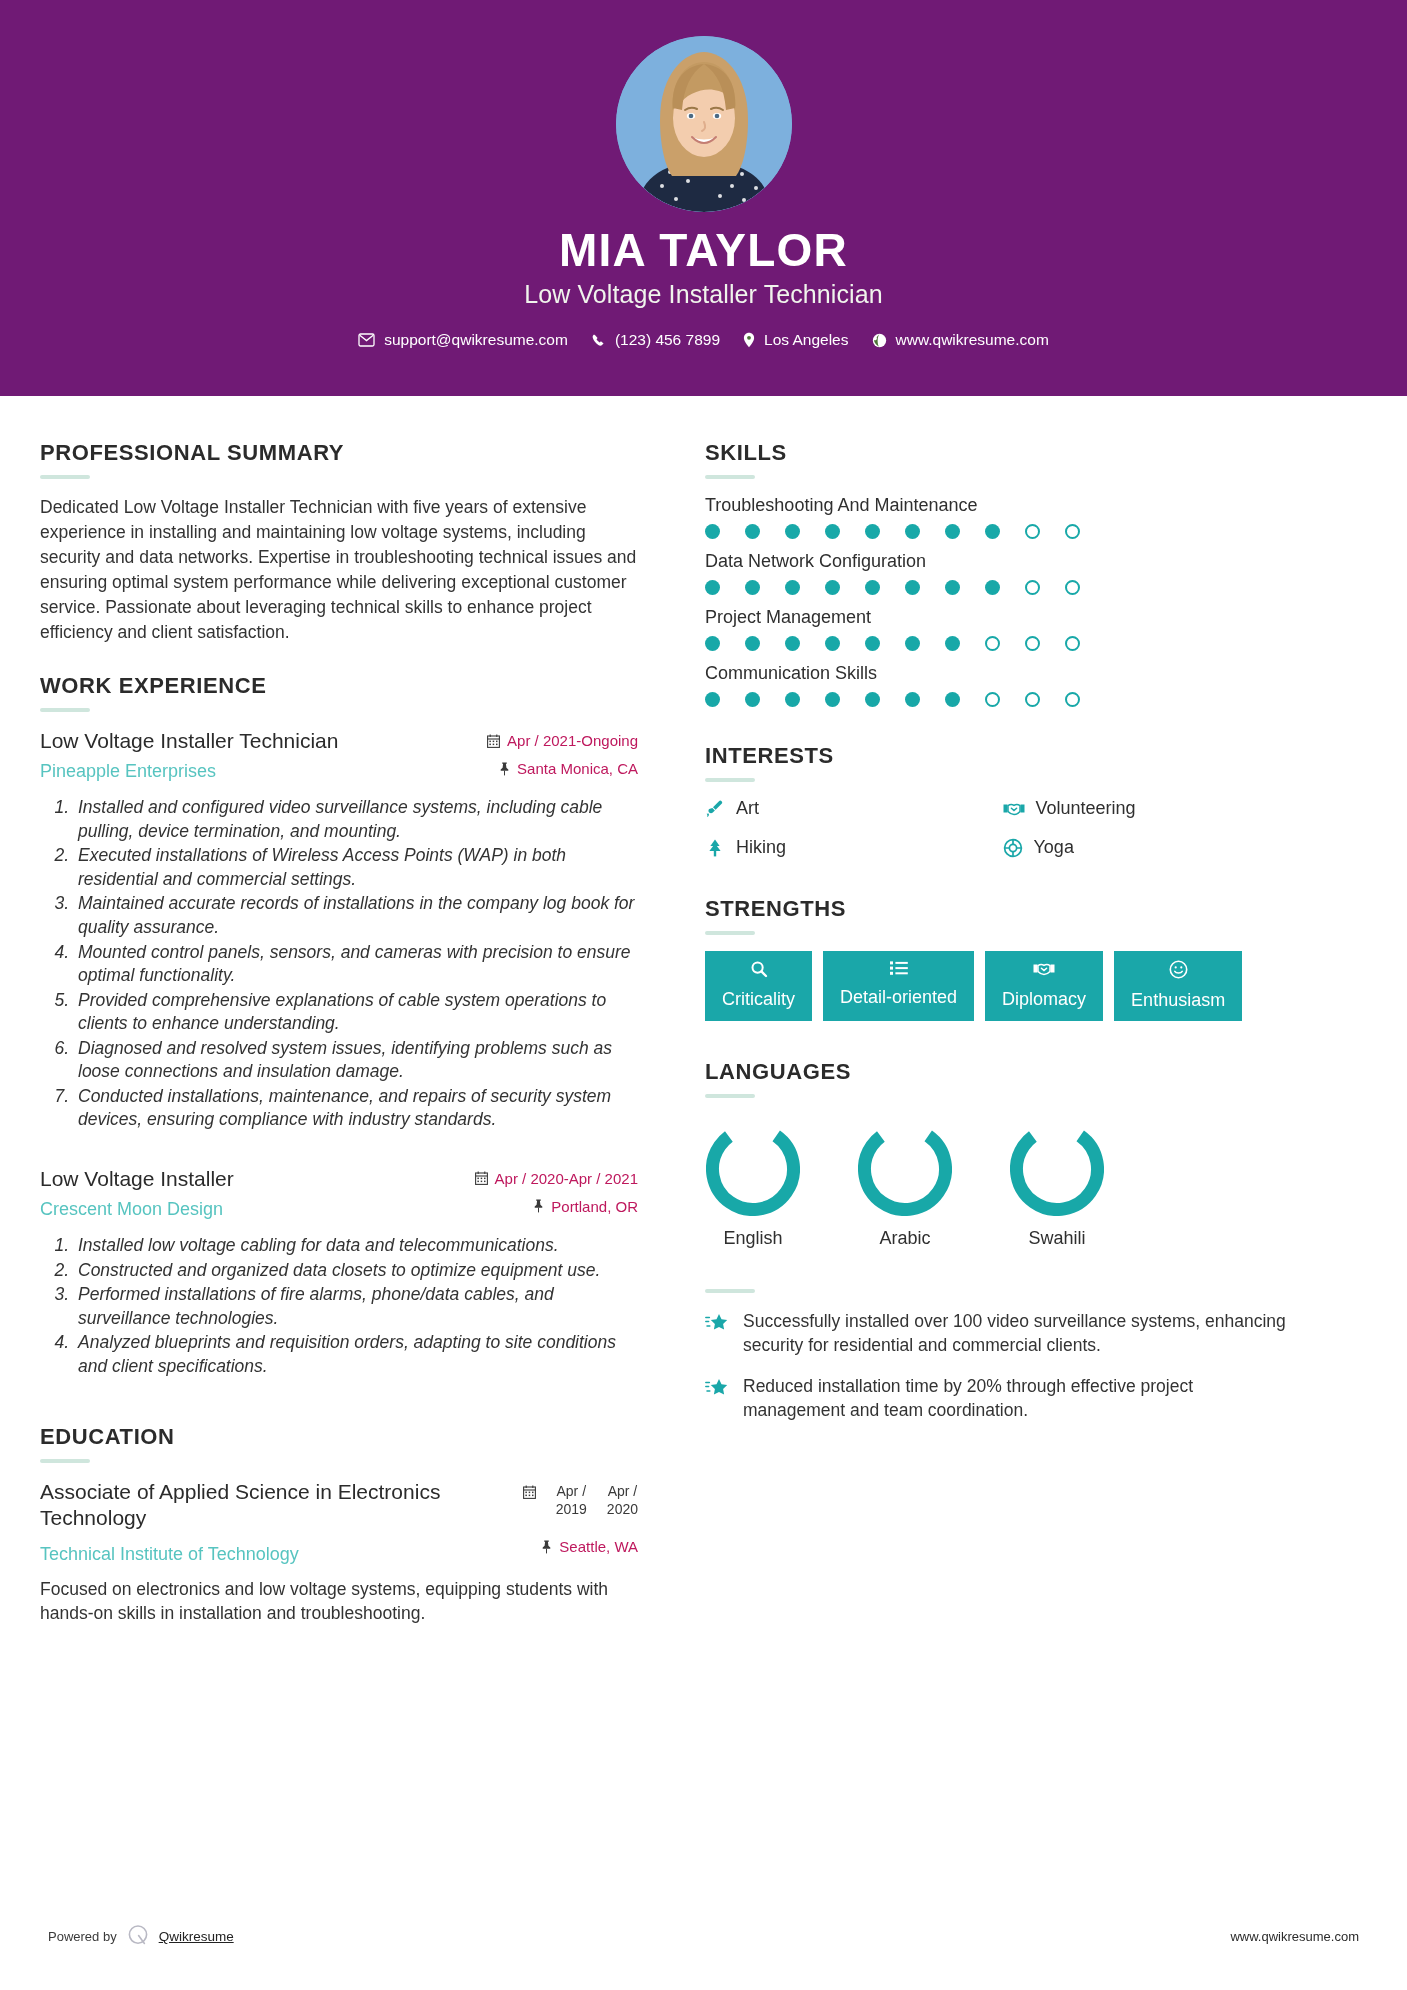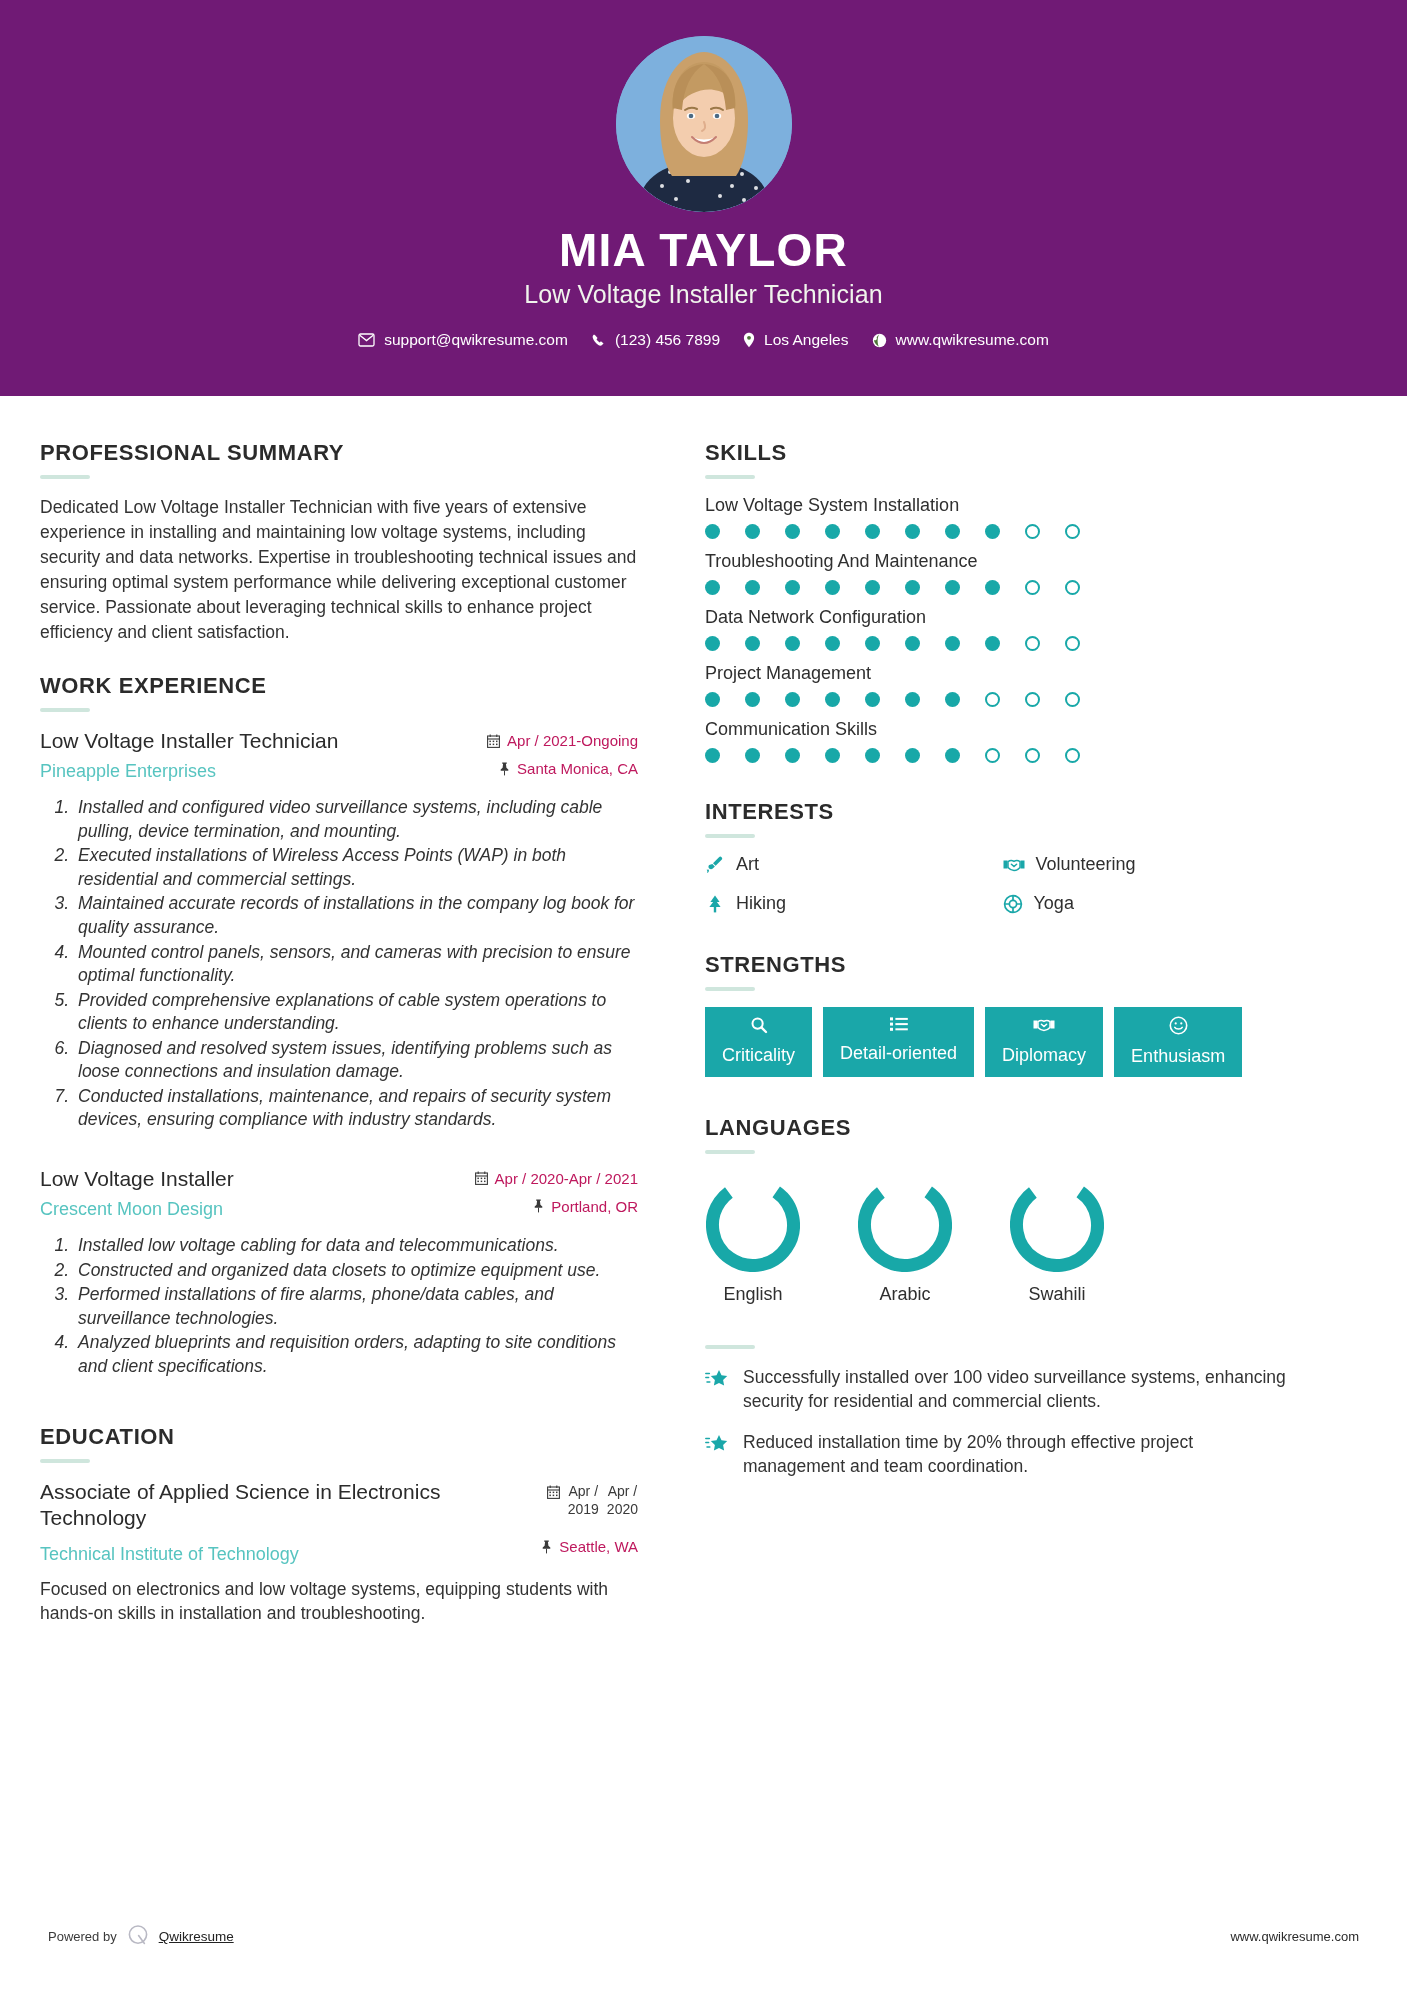--- a/index.html
+++ b/index.html
@@ -148,21 +148,21 @@
     color: #333333;
     font-style: italic;
   }
   .entry-list li { margin-bottom: 1px; padding-left: 4px; }
 
   
   .edu-dates {
     display: flex;
     align-items: flex-start;
     justify-content: flex-end;
-    gap: 8px;
+    gap: 20px;
     font-size: 14px;
     color: #3a3a3a;
     line-height: 1.25;
   }
   .edu-date-block { text-align: center; }
   .edu-desc {
     font-size: 17.5px;
     line-height: 1.4;
     color: #333333;
     margin-top: 12px;
@@ -532,35 +532,20 @@
 
     </div>
 
     <div class="col-right">
 
       <div class="section">
         <div class="section-title">SKILLS</div>
         <div class="section-rule"></div>
 
         <div class="skill-row">
-          <div class="skill-name">Low Voltage System Installation</div>
-          <div class="dots">
-              <span class="dot"></span>
-              <span class="dot"></span>
-              <span class="dot"></span>
-              <span class="dot"></span>
-              <span class="dot"></span>
-              <span class="dot"></span>
-              <span class="dot"></span>
-              <span class="dot"></span>
-              <span class="dot empty"></span>
-              <span class="dot empty"></span>
-            </div>
-        </div>
-        <div class="skill-row">
           <div class="skill-name">Troubleshooting And Maintenance</div>
           <div class="dots">
               <span class="dot"></span>
               <span class="dot"></span>
               <span class="dot"></span>
               <span class="dot"></span>
               <span class="dot"></span>
               <span class="dot"></span>
               <span class="dot"></span>
               <span class="dot"></span>

